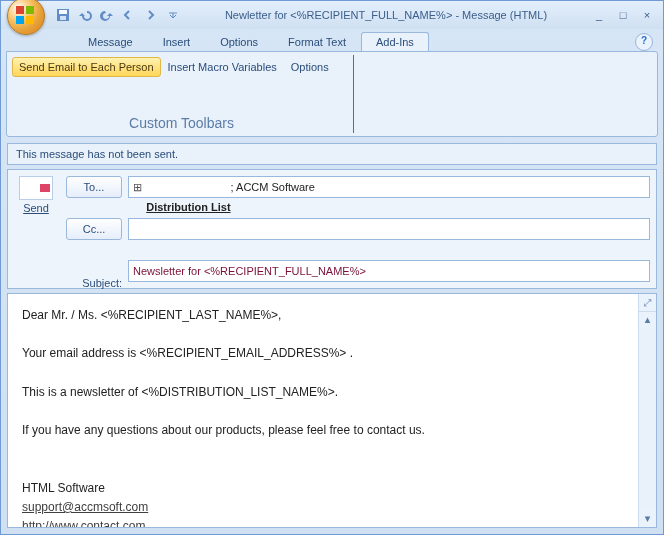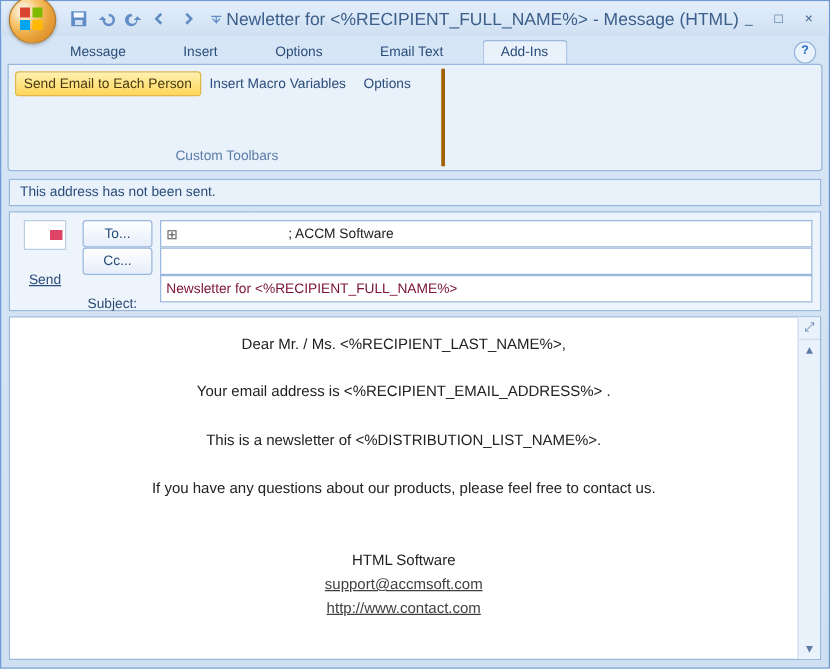--- a/index.html
+++ b/index.html
@@ -2,47 +2,47 @@
 <html><head>
 <meta charset="utf-8">
 <style>
 html,body{margin:0;padding:0;font-family:"Segoe UI",Tahoma,sans-serif;font-size:11px;background:#cfe0f2;}
 .window{width:662px;height:533px;border:1px solid #6f9ad3;background:linear-gradient(#d7e6f6,#cfe0f2);position:relative;display:flex;flex-direction:column;}
 .titlebar{height:28px;display:flex;align-items:center;background:linear-gradient(#e3eefc,#cfe0f2);}
 .office-btn{width:36px;height:36px;border-radius:50%;background:radial-gradient(circle at 30% 30%,#fff,#f7c46c 35%,#e8a23a 60%,#d97f1a 100%);border:1px solid #b37b2a;margin:2px 4px 0 6px;position:relative;z-index:5;box-shadow:0 1px 3px rgba(0,0,0,.3);}
 .office-btn svg{position:absolute;top:6px;left:6px;}
 .qat{display:flex;gap:6px;align-items:center;margin-left:6px;}
 .qat .ic{width:16px;height:16px;display:flex;align-items:center;justify-content:center;opacity:.75;}
-.title{flex:1;text-align:center;color:#3b5e8a;font-size:14px;}
+.title{flex:1;text-align:center;color:#3b5e8a;font-size:11px;}
 .winbtns{display:flex;gap:8px;margin-right:8px;color:#3b5e8a;}
 .winbtns span{width:16px;text-align:center;}
-.ribbon-tabs{display:flex;gap:16px;padding-left:40px;height:22px;align-items:flex-end;}
+.ribbon-tabs{display:flex;gap:0;padding-left:72px;height:22px;align-items:flex-end;}
 .ribbon-tabs .tab{padding:3px 14px 3px;color:#2a4d7a;border:1px solid transparent;border-bottom:none;border-radius:3px 3px 0 0;cursor:default;}
 .ribbon-tabs .tab.active{background:#e9f1fb;border-color:#9ab8dc;}
 .help-ic{margin-left:auto;margin-right:10px;color:#2a6fc9;font-weight:bold;width:16px;height:16px;border:1px solid #9ab8dc;border-radius:50%;text-align:center;line-height:14px;font-size:10px;background:#eaf2fc;}
 .ribbon-body{background:#e9f1fb;border:1px solid #9ab8dc;margin:0 5px;border-radius:0 3px 3px 3px;height:84px;position:relative;}
-.group{position:absolute;top:3px;left:3px;bottom:3px;border-right:3px solid #a16207;padding:2px 6px 0 2px;width:335px;text-align:center;}
+.group{position:absolute;top:3px;left:3px;bottom:3px;border-right:1px solid #a16207;padding:2px 6px 0 2px;width:335px;text-align:center;}
 .group-buttons{display:flex;gap:0;}
 .gbtn{border:1px solid transparent;padding:3px 6px;color:#2a4d7a;border-radius:3px;}
 .gbtn.hl{background:linear-gradient(#fff1b0,#ffd65a);border-color:#e0b84a;color:#4a3a12;}
-.group-label{position:absolute;bottom:2px;left:0;right:0;text-align:center;color:#5b7ca6;font-size:11px;}
+.group-label{position:absolute;bottom:2px;left:0;right:0;text-align:center;color:#5b7ca6;font-size:14px;}
 .info-strip{margin:6px 6px 0;border:1px solid #9ab8dc;background:#e9f1fb;color:#2a4d7a;padding:4px 8px;}
 .compose{margin:4px 6px 0;border:1px solid #9ab8dc;background:#eef4fb;padding:6px;display:flex;gap:8px;}
-.sendcol{width:44px;display:flex;flex-direction:column;align-items:center;gap:18px;}
+.sendcol{width:44px;display:flex;flex-direction:column;align-items:center;gap:2px;}
 .send-ic{width:32px;height:22px;border:1px solid #b9cde6;background:#fff;position:relative;}
 .send-ic:after{content:"";position:absolute;right:2px;top:7px;width:10px;height:8px;background:#d46; }
 .send-lbl{color:#2a4d7a;text-decoration:underline;}
-.fieldcol{flex:1;display:grid;grid-template-columns:56px 1fr;grid-auto-rows:22px;gap:0 6px;align-items:center;}
+.fieldcol{flex:1;display:grid;grid-template-columns:56px 1fr;grid-auto-rows:22px;gap:20px 6px;align-items:center;text-align:right;}
 .fbtn{border:1px solid #9ab8dc;background:linear-gradient(#fefefe,#e6eefb);border-radius:3px;height:20px;display:flex;align-items:center;justify-content:center;color:#2a4d7a;}
 .finput{border:1px solid #9ab8dc;background:#fff;height:20px;padding:0 4px;display:flex;align-items:center;color:#7a1038;}
 .finput .dl{color:#222;font-weight:bold;text-decoration:underline;margin-top:40px;}
 .finput .dlx{color:#222;}
 .flabel{color:#2a4d7a;padding-left:4px;margin-top:23px;}
 .bodyholder{margin:4px 6px 6px;border:1px solid #9ab8dc;background:#fff;flex:1;display:flex;min-height:0;}
-.bodytext{flex:1;padding:12px 14px;color:#222;font-size:12px;line-height:1.6;overflow:auto;text-align:center;}
+.bodytext{flex:1;padding:12px 14px;color:#222;font-size:12px;line-height:1.6;overflow:auto;}
 .bodytext a{color:#404040;text-decoration:underline;}
 .scrollbar{width:17px;background:#e9f1fb;border-left:1px solid #cdddf0;position:relative;}
 .sb-up,.sb-dn{height:17px;display:flex;align-items:center;justify-content:center;color:#5b7ca6;background:#eaf2fc;}
 .sb-dn{position:absolute;bottom:0;width:100%;}
 .sb-zoom{position:absolute;top:0;right:0;width:17px;height:17px;border-bottom:1px solid #cdddf0;background:#eaf2fc;display:flex;align-items:center;justify-content:center;font-size:10px;color:#5b7ca6;}
 </style>
 </head>
 <body>
 
 <div class="window">
@@ -95,37 +95,37 @@
       <span>_</span>
       <span>□</span>
       <span>×</span>
     </div>
   </div>
 
   <div class="ribbon-tabs">
     <div class="tab">Message</div>
     <div class="tab">Insert</div>
     <div class="tab">Options</div>
-    <div class="tab">Email Text</div>
+    <div class="tab">Format Text</div>
     <div class="tab active">Add-Ins</div>
     <div class="help-ic">?</div>
   </div>
 
   <div class="ribbon-body">
     <div class="group">
       <div class="group-buttons">
         <div class="gbtn hl">Send Email to Each Person</div>
         <div class="gbtn">Insert Macro Variables</div>
         <div class="gbtn">Options</div>
       </div>
       <div class="group-label">Custom Toolbars</div>
     </div>
   </div>
 
-  <div class="info-strip">This address has not been sent.</div>
+  <div class="info-strip">This message has not been sent.</div>
 
   <div class="compose">
     <div class="sendcol">
       <div class="send-ic"></div>
       <div class="send-lbl">Send</div>
     </div>
     <div class="fieldcol">
       <div class="fbtn">To...</div>
       <div class="finput">
         <span style="color:#555;margin-right:4px;">⊞</span>

